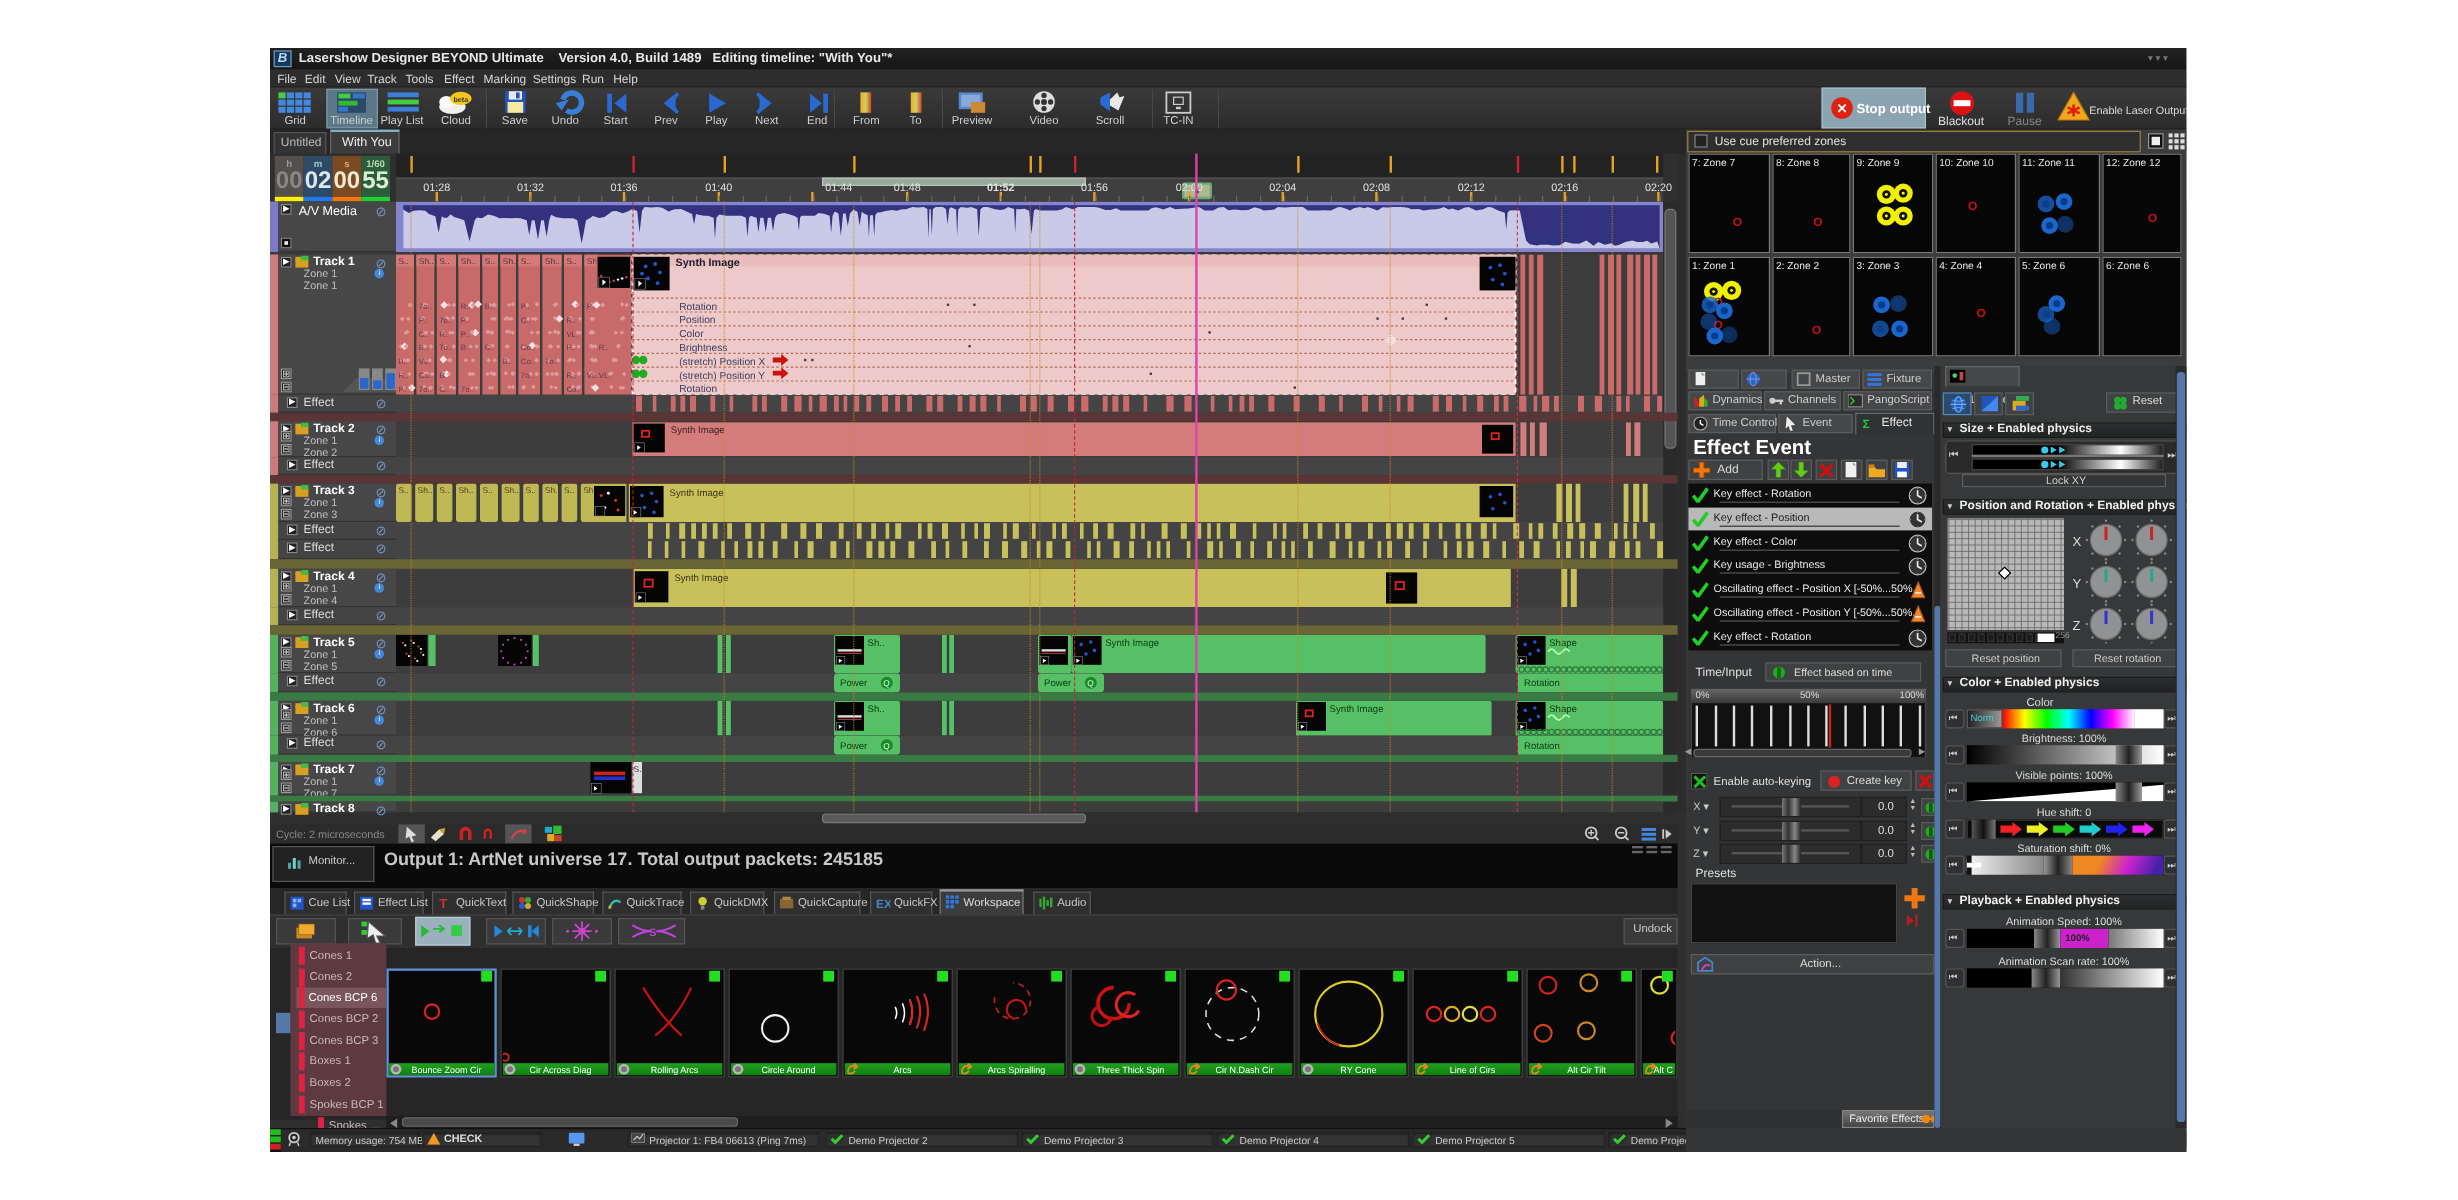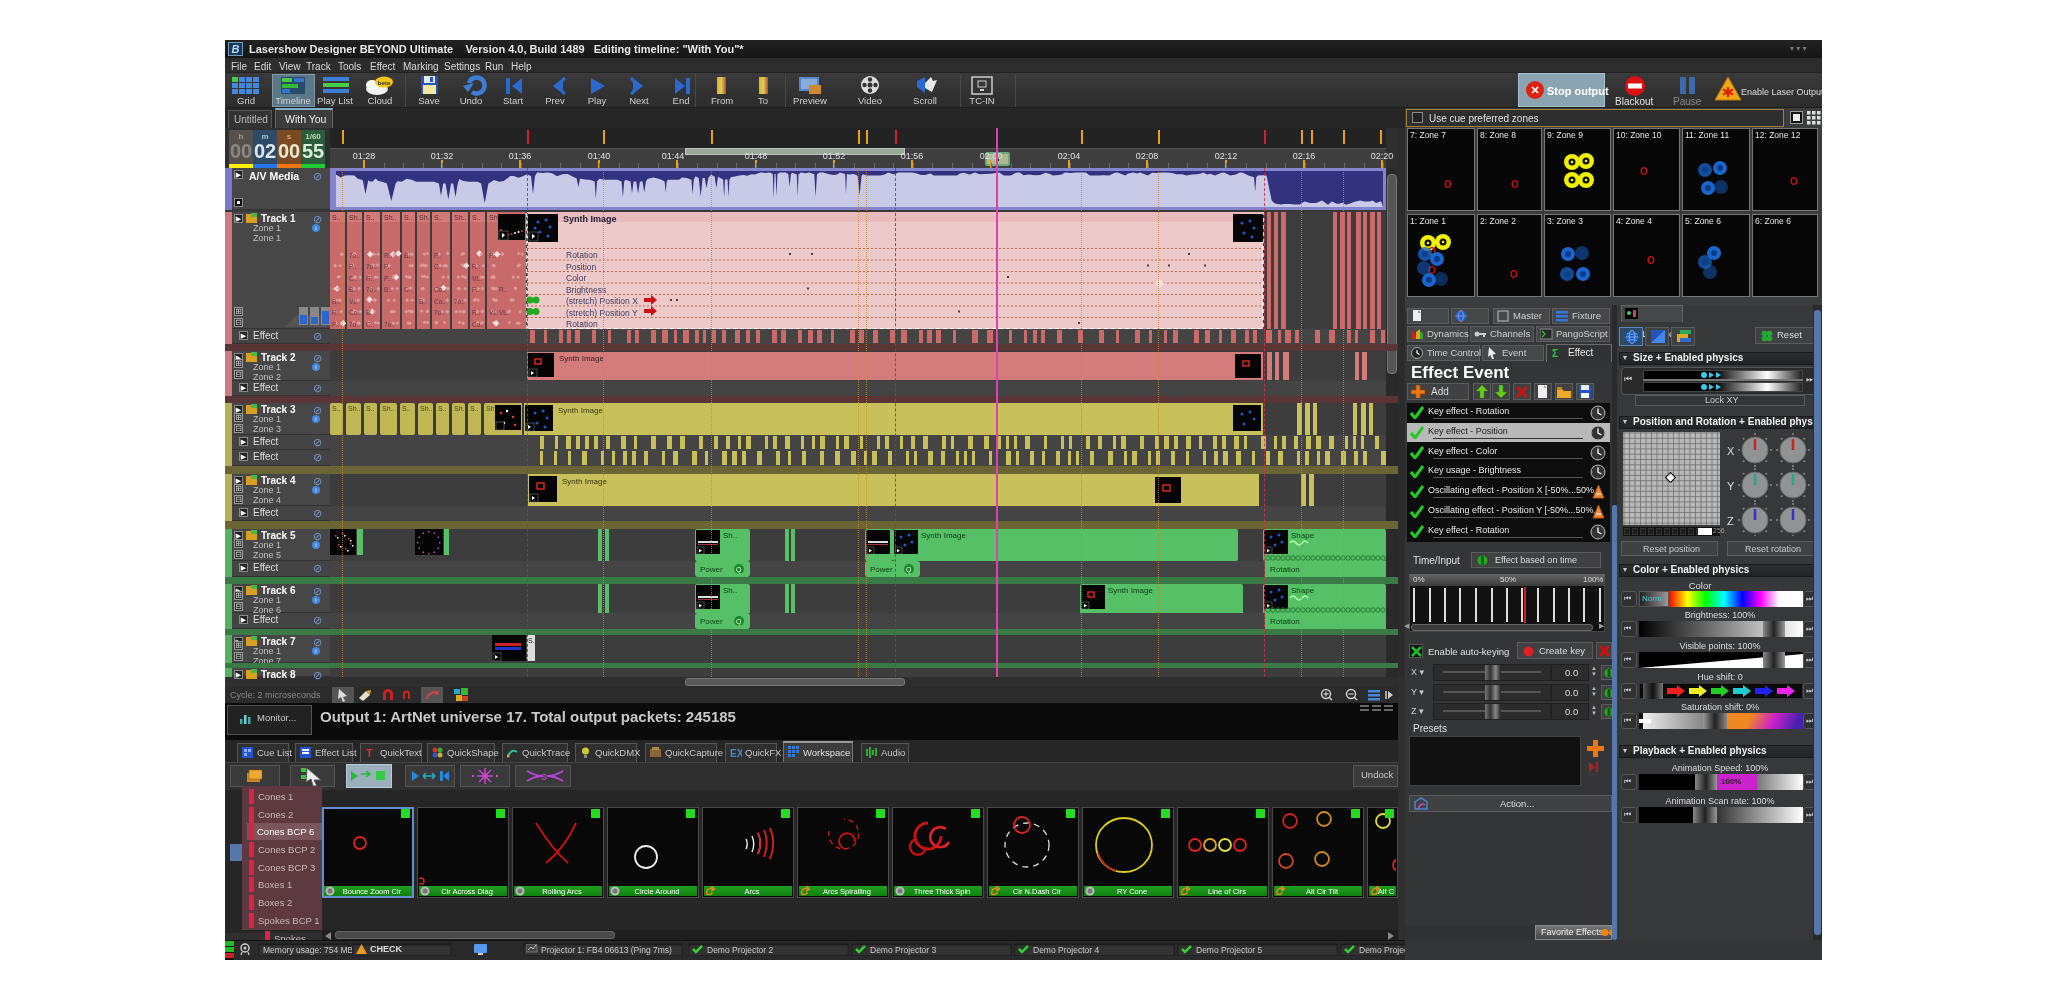--- a/index.html
+++ b/index.html
@@ -178,25 +178,25 @@
 <div class="ab" style="left:1118px;top:90px;width:2px;height:14px;background:#e8a020;"></div>
 <div class="ab" style="left:1155px;top:90px;width:2px;height:14px;background:#e8a020;"></div>
 <div class="tx" style="left:139px;top:111px;color:#e0e0e0;font-size:9px;font-weight:normal;transform:translateX(-50%);">01:28</div>
 <div class="ab" style="left:138px;top:120px;width:2px;height:8px;background:#e8a020;"></div>
 <div class="tx" style="left:217px;top:111px;color:#e0e0e0;font-size:9px;font-weight:normal;transform:translateX(-50%);">01:32</div>
 <div class="ab" style="left:216px;top:120px;width:2px;height:8px;background:#e8a020;"></div>
 <div class="tx" style="left:295px;top:111px;color:#e0e0e0;font-size:9px;font-weight:normal;transform:translateX(-50%);">01:36</div>
 <div class="ab" style="left:294px;top:120px;width:2px;height:8px;background:#e8a020;"></div>
 <div class="tx" style="left:374px;top:111px;color:#e0e0e0;font-size:9px;font-weight:normal;transform:translateX(-50%);">01:40</div>
 <div class="ab" style="left:373px;top:120px;width:2px;height:8px;background:#e8a020;"></div>
-<div class="tx" style="left:448px;top:111px;color:#e0e0e0;font-size:9px;font-weight:normal;transform:translateX(-50%);">01:44</div>
+<div class="tx" style="left:474px;top:111px;color:#e0e0e0;font-size:9px;font-weight:normal;transform:translateX(-50%);">01:44</div>
 <div class="ab" style="left:451px;top:120px;width:2px;height:8px;background:#e8a020;"></div>
 <div class="tx" style="left:531px;top:111px;color:#e0e0e0;font-size:9px;font-weight:normal;transform:translateX(-50%);">01:48</div>
 <div class="ab" style="left:530px;top:120px;width:2px;height:8px;background:#e8a020;"></div>
-<div class="tx" style="left:609px;top:111px;color:#e0e0e0;font-size:9px;font-weight:normal;transform:translateX(-50%);">01:52</div>
+<div class="tx" style="left:609px;top:111px;color:#e0e0e0;font-size:9px;font-weight:bold;transform:translateX(-50%);">01:52</div>
 <div class="ab" style="left:608px;top:120px;width:2px;height:8px;background:#e8a020;"></div>
 <div class="tx" style="left:687px;top:111px;color:#e0e0e0;font-size:9px;font-weight:normal;transform:translateX(-50%);">01:56</div>
 <div class="ab" style="left:686px;top:120px;width:2px;height:8px;background:#e8a020;"></div>
 <div class="tx" style="left:766px;top:111px;color:#e0e0e0;font-size:9px;font-weight:normal;transform:translateX(-50%);">02:00</div>
 <div class="ab" style="left:765px;top:120px;width:2px;height:8px;background:#e8a020;"></div>
 <div class="tx" style="left:844px;top:111px;color:#e0e0e0;font-size:9px;font-weight:normal;transform:translateX(-50%);">02:04</div>
 <div class="ab" style="left:843px;top:120px;width:2px;height:8px;background:#e8a020;"></div>
 <div class="tx" style="left:922px;top:111px;color:#e0e0e0;font-size:9px;font-weight:normal;transform:translateX(-50%);">02:08</div>
 <div class="ab" style="left:921px;top:120px;width:2px;height:8px;background:#e8a020;"></div>
 <div class="tx" style="left:1001px;top:111px;color:#e0e0e0;font-size:9px;font-weight:normal;transform:translateX(-50%);">02:12</div>
@@ -258,21 +258,21 @@
 <div class="ab" style="left:1138.6px;top:123px;width:1px;height:5px;background:#6a6a6a;"></div>
 <div class="ab" style="left:1158.2px;top:123px;width:1px;height:5px;background:#6a6a6a;"></div>
 <div class="ab" style="left:1177.8px;top:123px;width:1px;height:5px;background:#6a6a6a;"></div>
 <div class="ab" style="left:0px;top:128px;width:1597px;height:509px;background:#383838;"></div>
 <div class="ab" style="left:1161px;top:128px;width:12px;height:509px;background:#2a2a2a;"></div>
 <div class="ab" style="left:1162px;top:134px;width:10px;height:200px;background:#555;border:1px solid #777;border-radius:4px;"></div>
 <div class="ab" style="left:1173px;top:88px;width:7px;height:549px;background:#2c2c2c;"></div>
 <div class="ab" style="left:0px;top:128px;width:7px;height:42px;background:#7a7ac8;"></div>
 <div class="ab" style="left:7px;top:128px;width:98px;height:42px;background:#474747;border-bottom:1px solid #333;"></div>
 <div class="ab" style="left:9px;top:130px;width:9px;height:9px;background:#222;border:1px solid #888;color:#fff;font-size:7px;line-height:8px;text-align:center;">▶</div>
-<div class="tx" style="left:24px;top:130px;color:#ffffff;font-size:10.5px;font-weight:bold;text-align:right;">A/V Media</div>
+<div class="tx" style="left:24px;top:130px;color:#ffffff;font-size:10.5px;font-weight:normal;text-align:right;">A/V Media</div>
 <div class="tx" style="left:88px;top:130px;color:#7799cc;font-size:11px;font-weight:normal;">⊘</div>
 <div class="ab" style="left:9px;top:158px;width:9px;height:9px;background:#111;border:1px solid #888;">
       <div style="position:absolute;left:2px;top:2px;width:3px;height:3px;background:#eee;"></div>
     </div>
 <div class="ab" style="left:0px;top:172px;width:7px;height:117px;background:#cc7a7a;"></div>
 <div class="ab" style="left:7px;top:172px;width:98px;height:117px;background:#474747;border-bottom:1px solid #333;"></div>
 <div class="ab" style="left:9px;top:174px;width:9px;height:9px;background:#222;border:1px solid #888;color:#fff;font-size:7px;line-height:8px;text-align:center;">▶</div>
 <svg class="ab" style="left:21px;top:173px" width="13" height="11">
       <rect x="0" y="3" width="11" height="7" fill="#d8a020"></rect>
       <rect x="0" y="1" width="5" height="3" fill="#d8a020"></rect>

